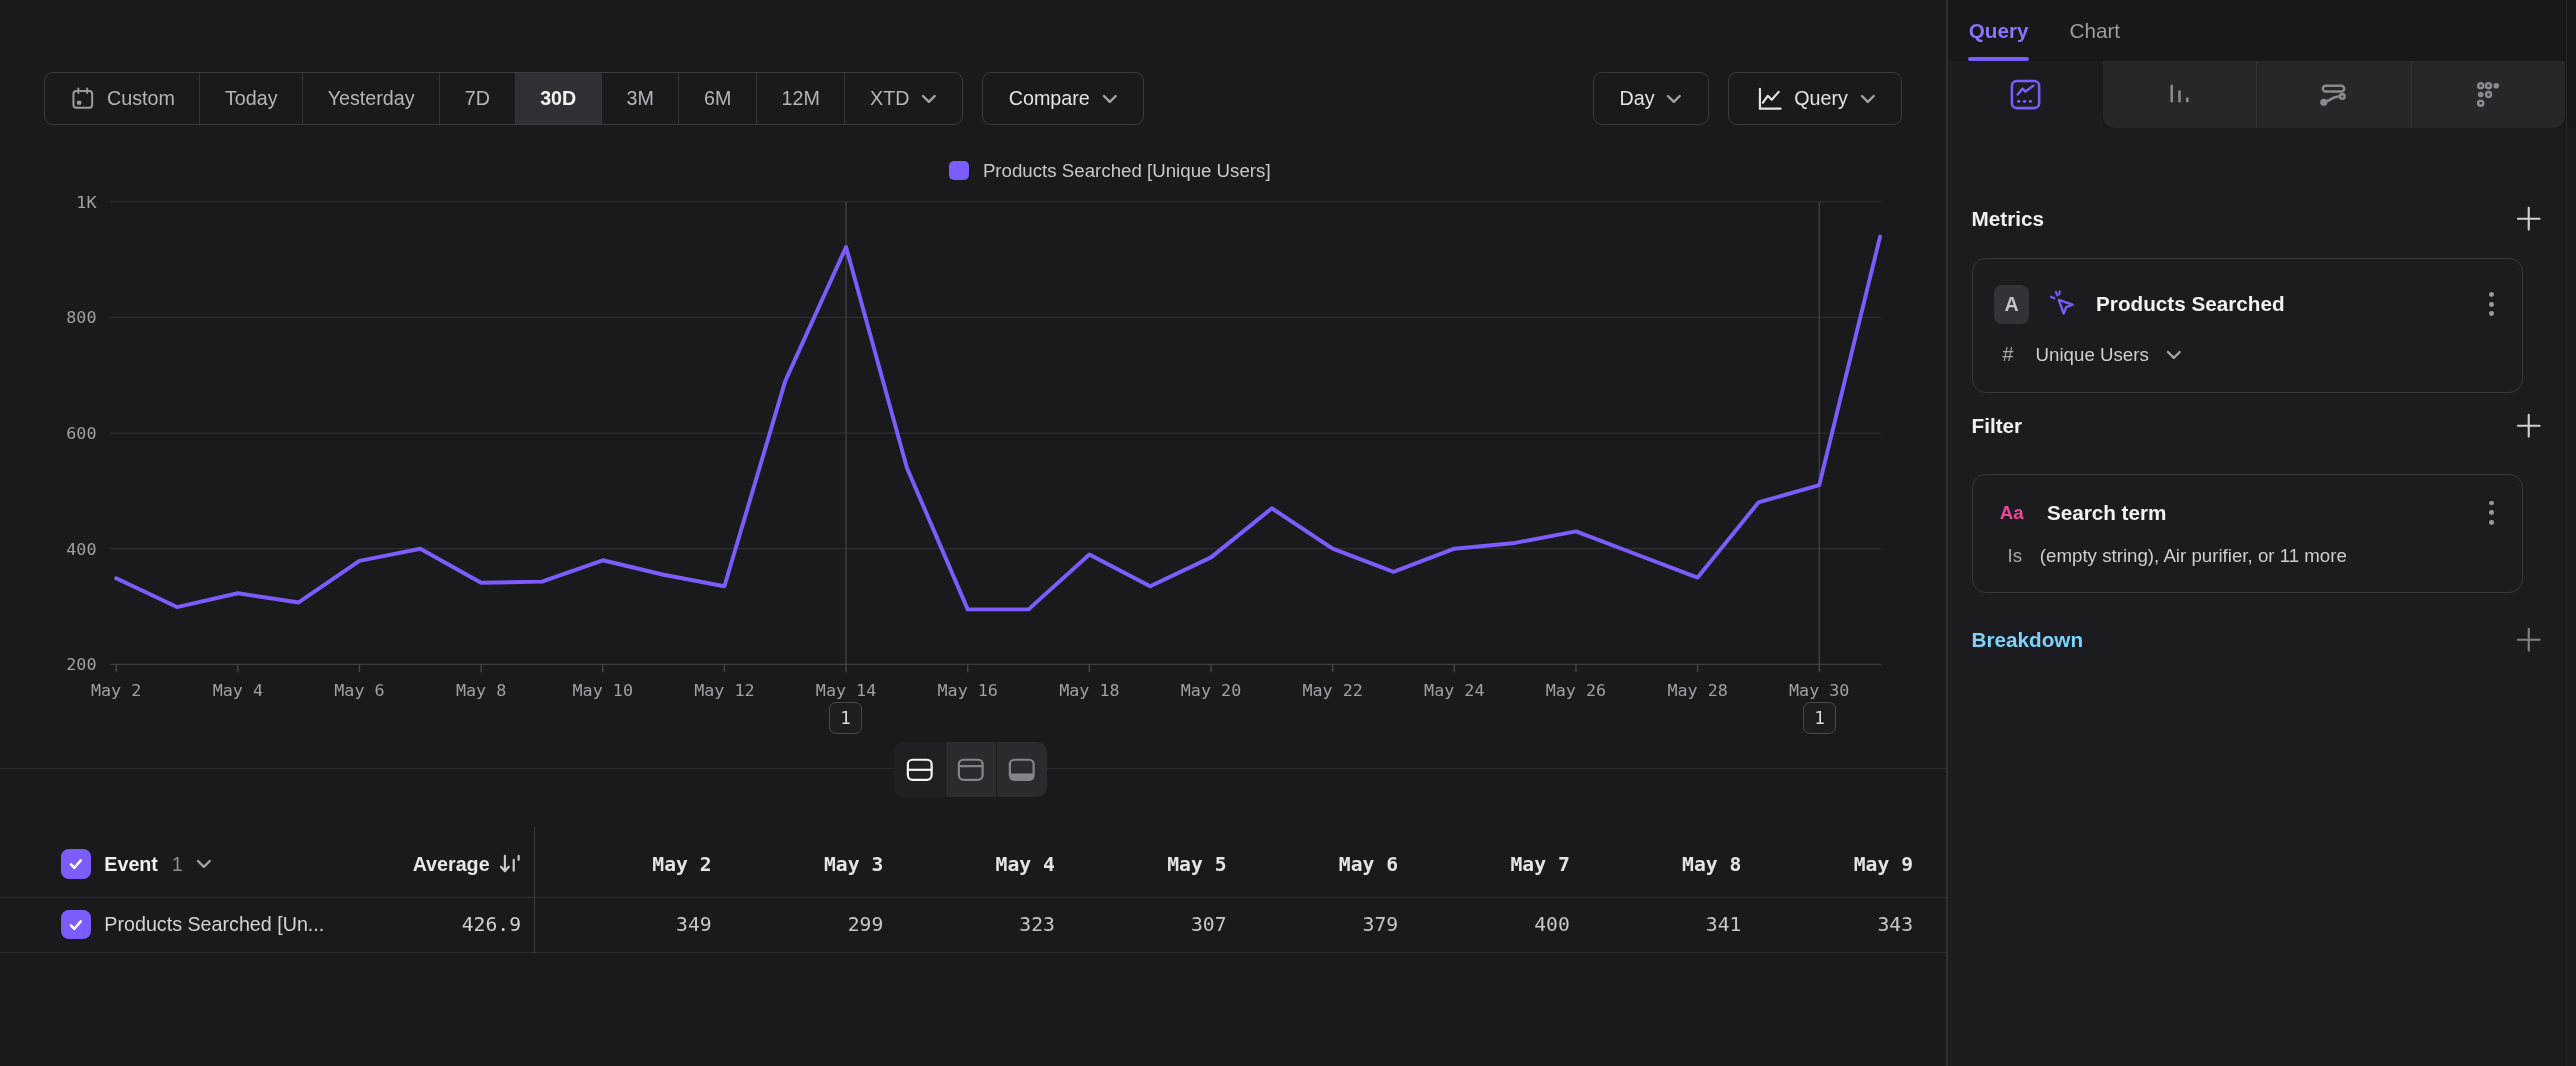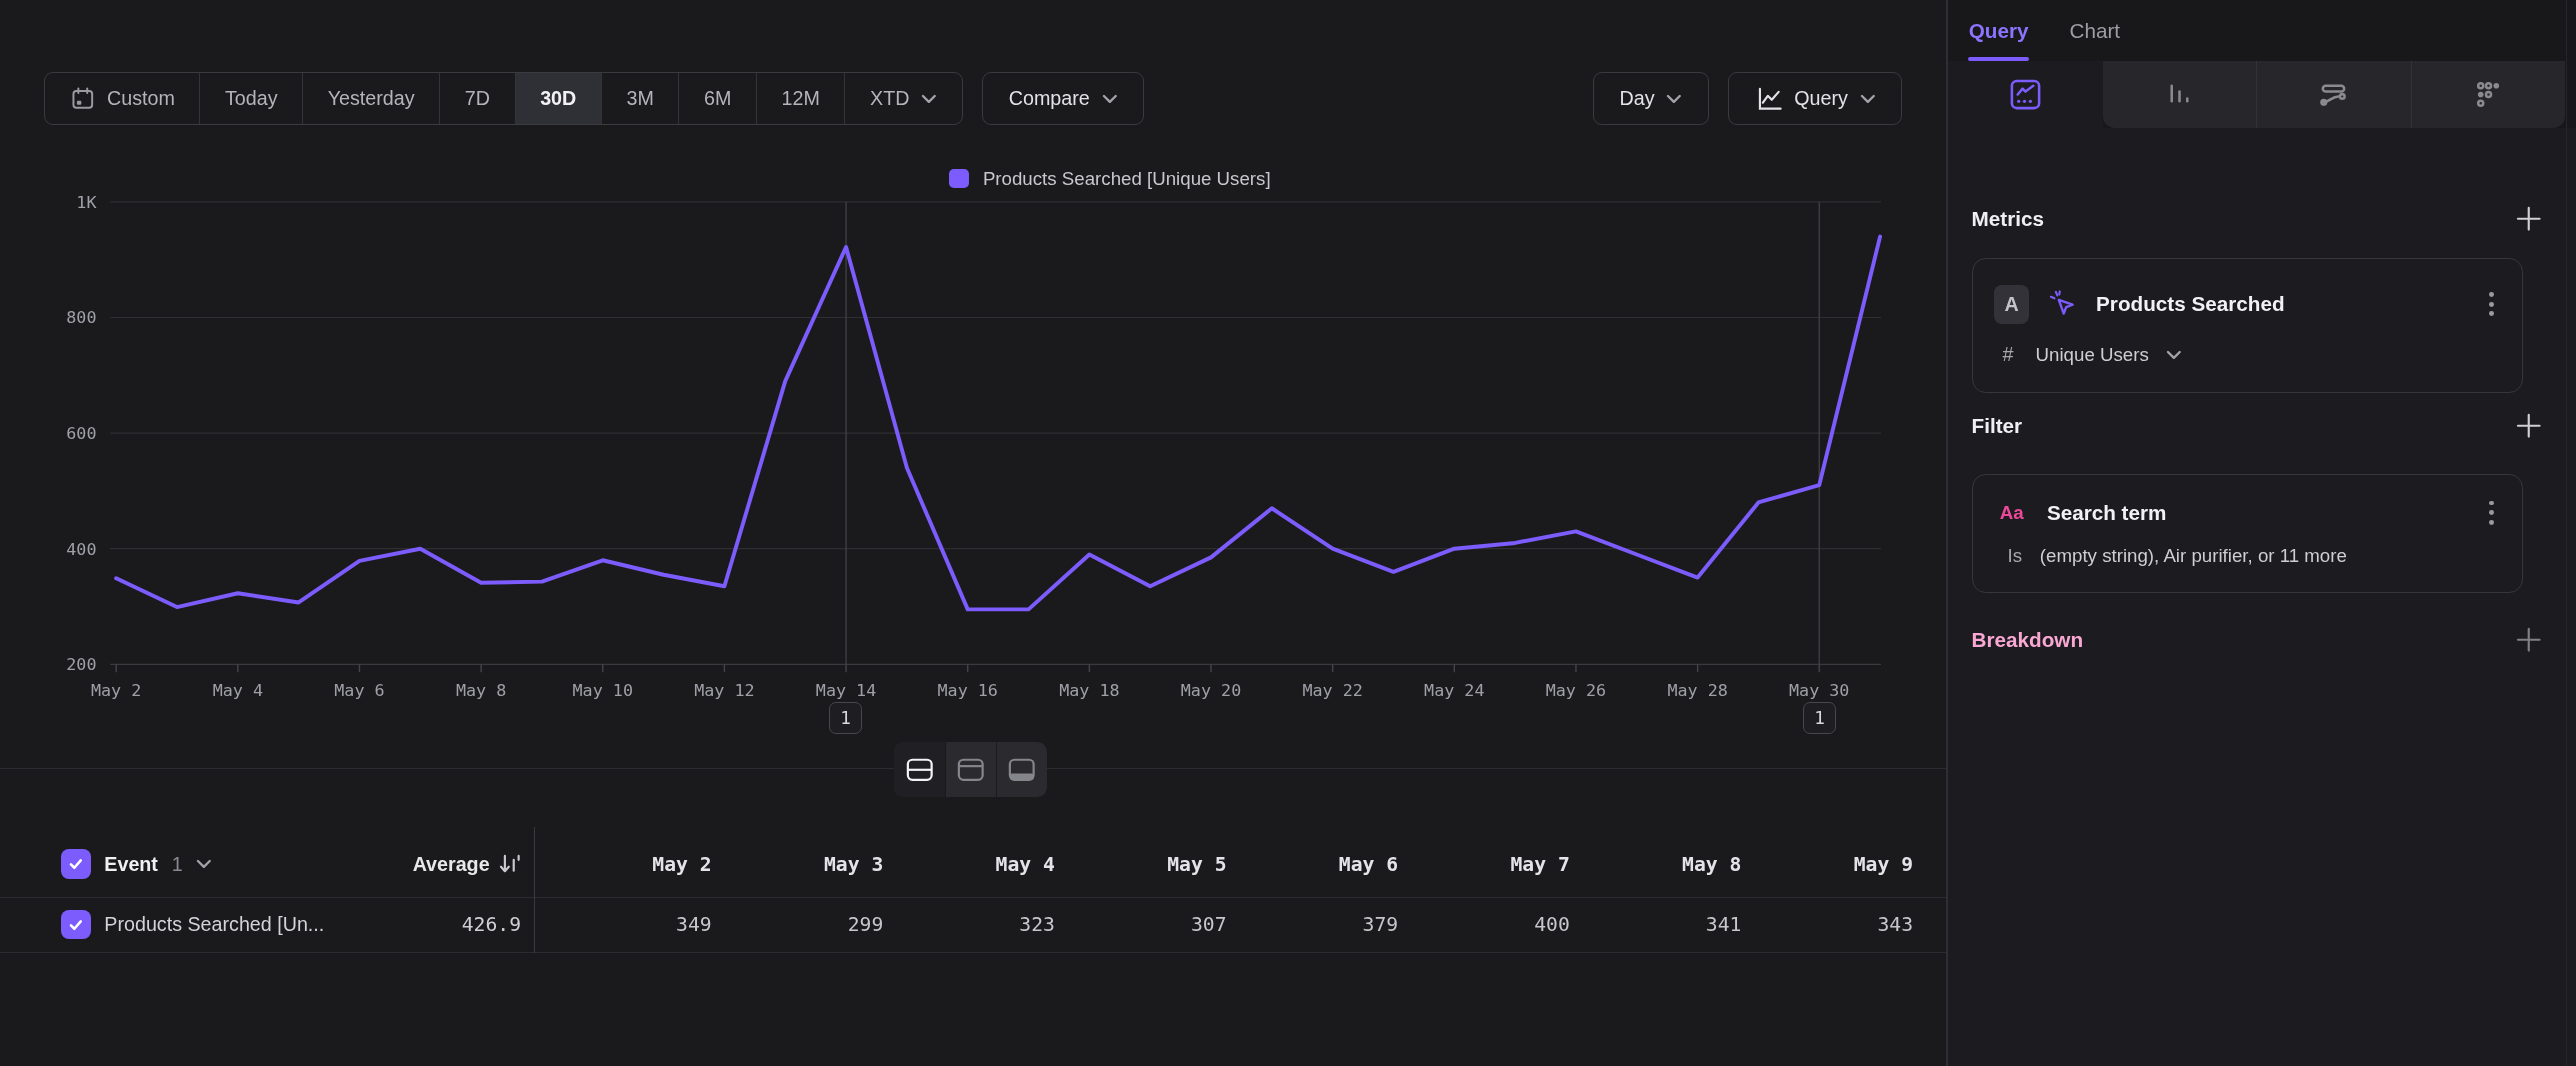--- a/index.html
+++ b/index.html
@@ -20,21 +20,21 @@
   .seg:first-child { border-left:none; }
   .seg.active { background:#2f2f36; color:#f2f2f4; font-weight:700; }
   .btn { display:flex; align-items:center; gap:11.8px; height:53px; padding:0 25.6px;
          border:1.5px solid #3a3a40; border-radius:8.9px; color:#e3e3e7; font-size:19.7px; }
   .chev { width:15.7px; height:9.8px; }
   .chev polyline { fill:none; stroke:#a2a2a8; stroke-width:2.4; stroke-linecap:round; stroke-linejoin:round; }
 
   
   #chart-wrap { position:absolute; left:0; top:138px; width:1946px; height:605px; }
   #legend { position:absolute; left:0; top:21.6px; width:2220px; display:flex;
-            justify-content:center; align-items:center; gap:13.8px;margin-top:8px; }
+            justify-content:center; align-items:center; gap:13.8px; }
   #legend .sw { width:19.7px; height:19.7px; border-radius:4.9px; }
   #legend .lg-label { color:#c7c7cc; font-size:18.7px; }
   .anno-badge { position:absolute; width:33px; height:31.5px; border:1.5px solid #47474d;
                 border-radius:6.9px; background:#1e1e22; color:#d9d9dd; font-size:17.7px;
                 display:flex; align-items:center; justify-content:center; }
 
   
   #chart-divider { position:absolute; left:0; top:768px; width:1946px; height:1px; background:#2b2b30; }
   #layout-toggle { position:absolute; left:894px; top:742px; height:55px; display:flex;
                    background:#2a2a2f; border-radius:9.8px; overflow:hidden; }
@@ -85,21 +85,21 @@
   #vtab-active { position:absolute; left:0; top:0; width:155px; height:67px; background:#1c1c20;
                  display:flex; align-items:center; justify-content:center; }
   .vicon { width:35px; height:35px; }
   .vicon .s { fill:none; stroke:#8a8a90; stroke-width:2.6; stroke-linecap:round; stroke-linejoin:round; }
   .vicon .sp { fill:none; stroke:#7c5cfc; stroke-width:2.6; stroke-linecap:round; stroke-linejoin:round; }
   .vicon .dp { fill:#7c5cfc; } .vicon .dg { fill:#8a8a90; }
 
   .p-section-head { position:absolute; left:23.6px; right:33px; display:flex;
                     justify-content:space-between; align-items:center; }
   .p-title { font-size:20.7px; font-weight:700; color:#f0f0f2; }
-  .p-title.dim { color:#f9a8d4; }
+  .p-title.dim { color:#7dd3fc; }
   .plus { width:29.5px; height:29.5px; }
   .plus line { stroke:#cfcfd4; stroke-width:2.2; stroke-linecap:round; }
   .plus.dim line { stroke:#808086; }
   .p-card { position:absolute; left:23.6px; width:551px; border:1.5px solid #36363c;
             border-radius:13.8px; }
   .card-row1 { display:flex; align-items:center; gap:17.7px; padding:25.6px 21.6px 9.8px 21.6px; }
   .card-row2 { display:flex; align-items:center; gap:17.7px; padding:9.8px 21.6px 25.6px 25.6px; }
   .a-badge { width:35px; height:39px; border-radius:7.9px; background:#323238; color:#c3c3c8;
              font-size:19.7px; font-weight:600; display:flex; align-items:center; justify-content:center; }
   .card-title { color:#f2f2f4; font-size:20.7px; font-weight:600; flex:1; }

